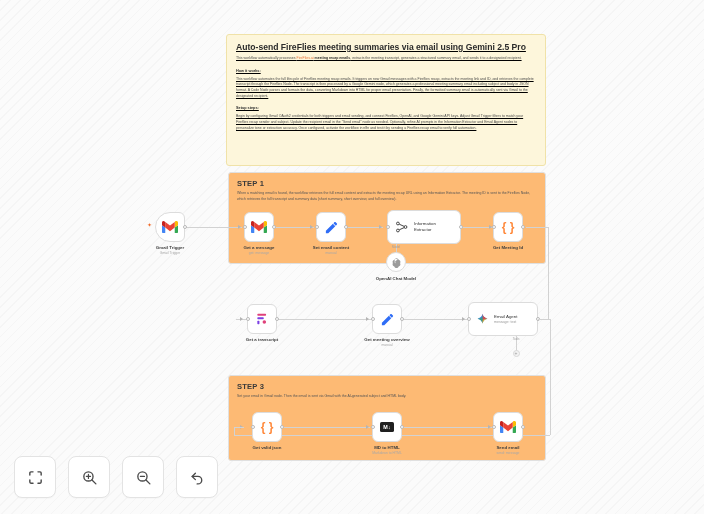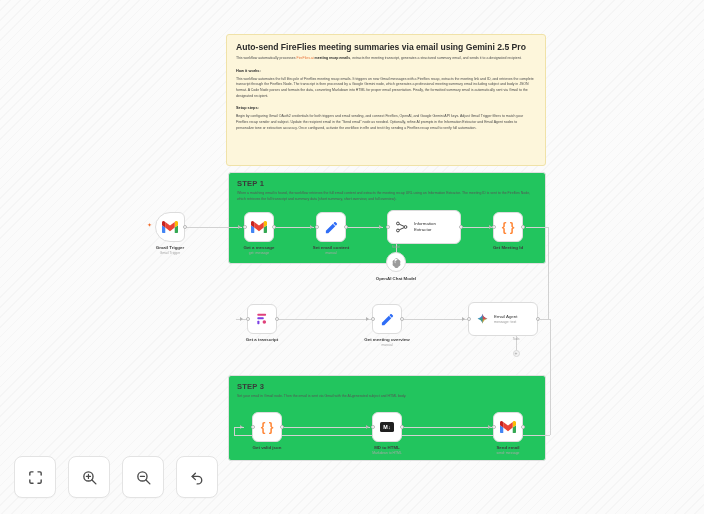--- a/index.html
+++ b/index.html
@@ -18,21 +18,21 @@
   
   .note {
     position: absolute;
     border-radius: 3px;
   }
   .note-yellow {
     background: #fdf6db;
     border: 1px solid #f0e2a8;
   }
   .note-gray {
-    background: #22c55e;
+    background: #fdba74;
     border: 1px solid #e0e0e0;
   }
   .note-h1 {
     font-size: 8.6px;
     font-weight: bold;
     color: #2b2b2b;
   }
   .note-p {
     font-size: 3.5px;
     line-height: 1.62;
@@ -175,21 +175,21 @@
     display: flex; align-items: center; justify-content: center;
     cursor: pointer;
     box-shadow: 0 1px 1px rgba(0,0,0,0.02);
   }
 </style>
 </head>
 <body>
 
 <div id="canvas">
 
-  <div class="note note-yellow" style="left:226px; top:34px; width:320px; height:132px; padding:7px 9px;">
+  <div class="note note-yellow" style="left:226px; top:34px; width:320px; height:132px; padding:7px 9px;text-decoration:underline;">
     <div class="note-h1">Auto-send FireFlies meeting summaries via email using Gemini 2.5 Pro</div>
     <div class="note-p">
       <span>This workflow automatically processes </span><span class="lnk">FireFlies.ai</span><span class="bld"> meeting recap emails</span><span>, extracts the meeting transcript, generates a structured summary email, and sends it to a designated recipient.</span>
     </div>
     <div class="note-sub">How it works:</div>
     <div class="note-p">This workflow automates the full lifecycle of Fireflies meeting recap emails. It triggers on new Gmail messages with a Fireflies recap, extracts the meeting link and ID, and retrieves the complete transcript through the Fireflies Node. The transcript is then processed by a Google Gemini node, which generates a professional meeting summary email including subject and body in JSON format. A Code Node parses and formats the data, converting Markdown into HTML for proper email presentation. Finally, the formatted summary email is automatically sent via Gmail to the designated recipient.</div>
     <div class="note-sub">Setup steps:</div>
     <div class="note-p">Begin by configuring Gmail OAuth2 credentials for both triggers and email sending, and connect Fireflies, OpenAI, and Google Gemini API keys. Adjust Gmail Trigger filters to match your Fireflies recap sender and subject. Update the recipient email in the "Send email" node as needed. Optionally, refine AI prompts in the Information Extractor and Email Agent nodes to personalize tone or extraction accuracy. Once configured, activate the workflow in n8n and test it by sending a Fireflies recap email to verify full automation.</div>
   </div>
 

